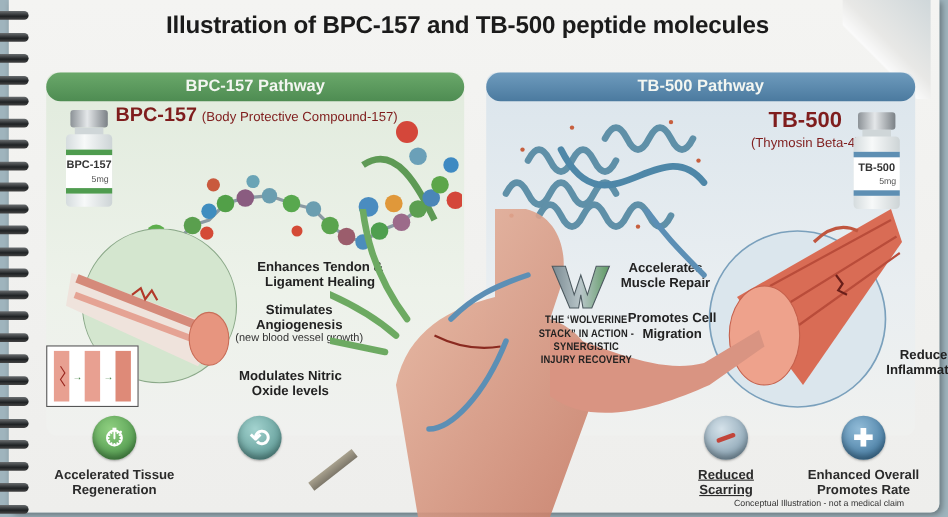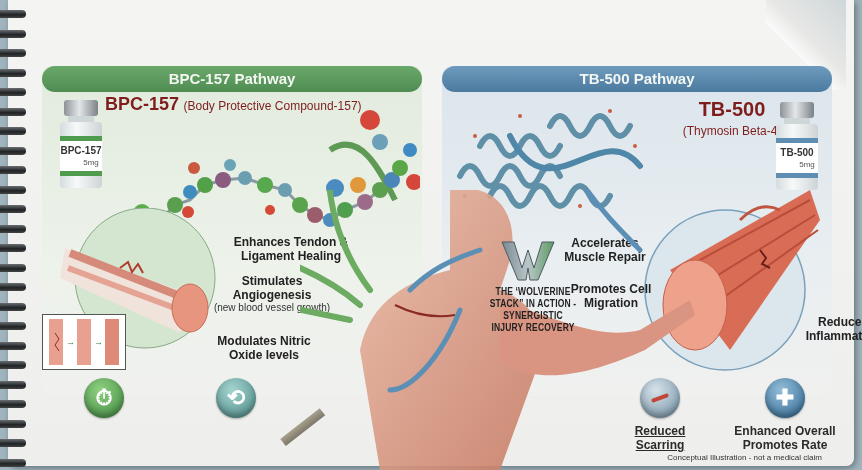--- a/index.html
+++ b/index.html
@@ -107,20 +107,21 @@
     <div class="coil" style="top: 337.5px;"></div>
     <div class="coil" style="top: 357px;"></div>
     <div class="coil" style="top: 376.5px;"></div>
     <div class="coil" style="top: 396px;"></div>
     <div class="coil" style="top: 415.5px;"></div>
     <div class="coil" style="top: 435px;"></div>
     <div class="coil" style="top: 454.5px;"></div>
   </div>
 
 <div class="title">
+  <div>Illustration of BPC-157 and TB-500 peptide molecules</div>
 </div>
 
 <div class="panel left">
   <div class="pill green">BPC-157 Pathway</div>
 </div>
 
 <div class="vial green" style="left:58px; top:100px;">
   <div class="cap"></div>
     <div class="neck"></div>
     <div class="body"></div>
@@ -290,20 +291,21 @@
         <stop offset="1" stop-color="#5e9a63"></stop>
     </linearGradient>
   </defs>
   <path d="M2 4 L14 4 L22 30 L28 12 L34 30 L42 4 L54 4 L38 42 L30 42 L28 30 L26 42 L18 42 Z" fill="url(#wg)" stroke="#4d5a60" stroke-width="1"></path>
 </svg>
 
 <div class="stack-text">THE ‘WOLVERINE STACK” IN ACTION - SYNERGISTIC INJURY RECOVERY</div>
 
 <div class="bottom-item" style="left:44px; top:378px;">
   <div class="ico" style="background: radial-gradient(circle at 40% 30%, #8fcf80, #3f8a40);">⏱</div>
+  <div class="txt">Accelerated Tissue Regeneration</div>
 </div>
 <div class="bottom-item" style="left:176px; top:378px;">
   <div class="ico" style="background: radial-gradient(circle at 40% 30%, #a3d3cf, #4b8985);">⟲</div>
 </div>
 <div class="bottom-item" style="left:600px; top:378px;">
   <div class="ico" style="background: radial-gradient(circle at 40% 30%, #d5e2ea, #708ea1);">
       <span style="display:block;width:18px;height:4px;background:#c2453a;border-radius:2px;transform:rotate(-20deg);"></span>
     </div>
   <div class="txt" style="width:60px; margin:0 auto;text-decoration:underline;">Reduced Scarring</div>
 </div>

